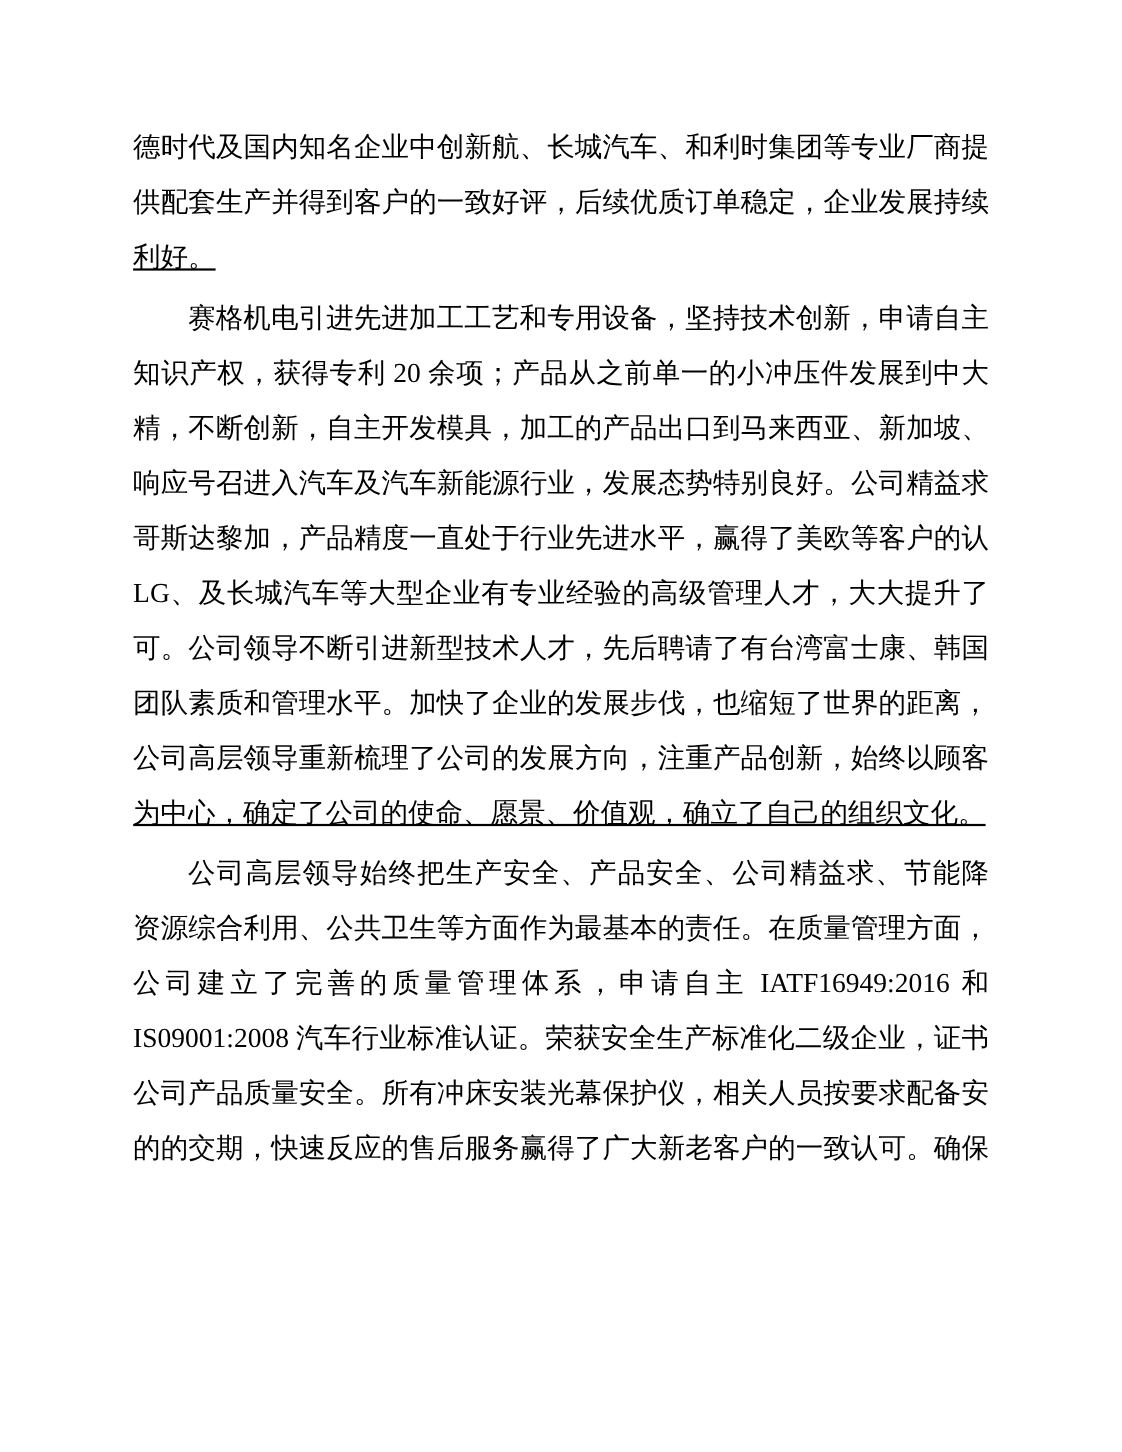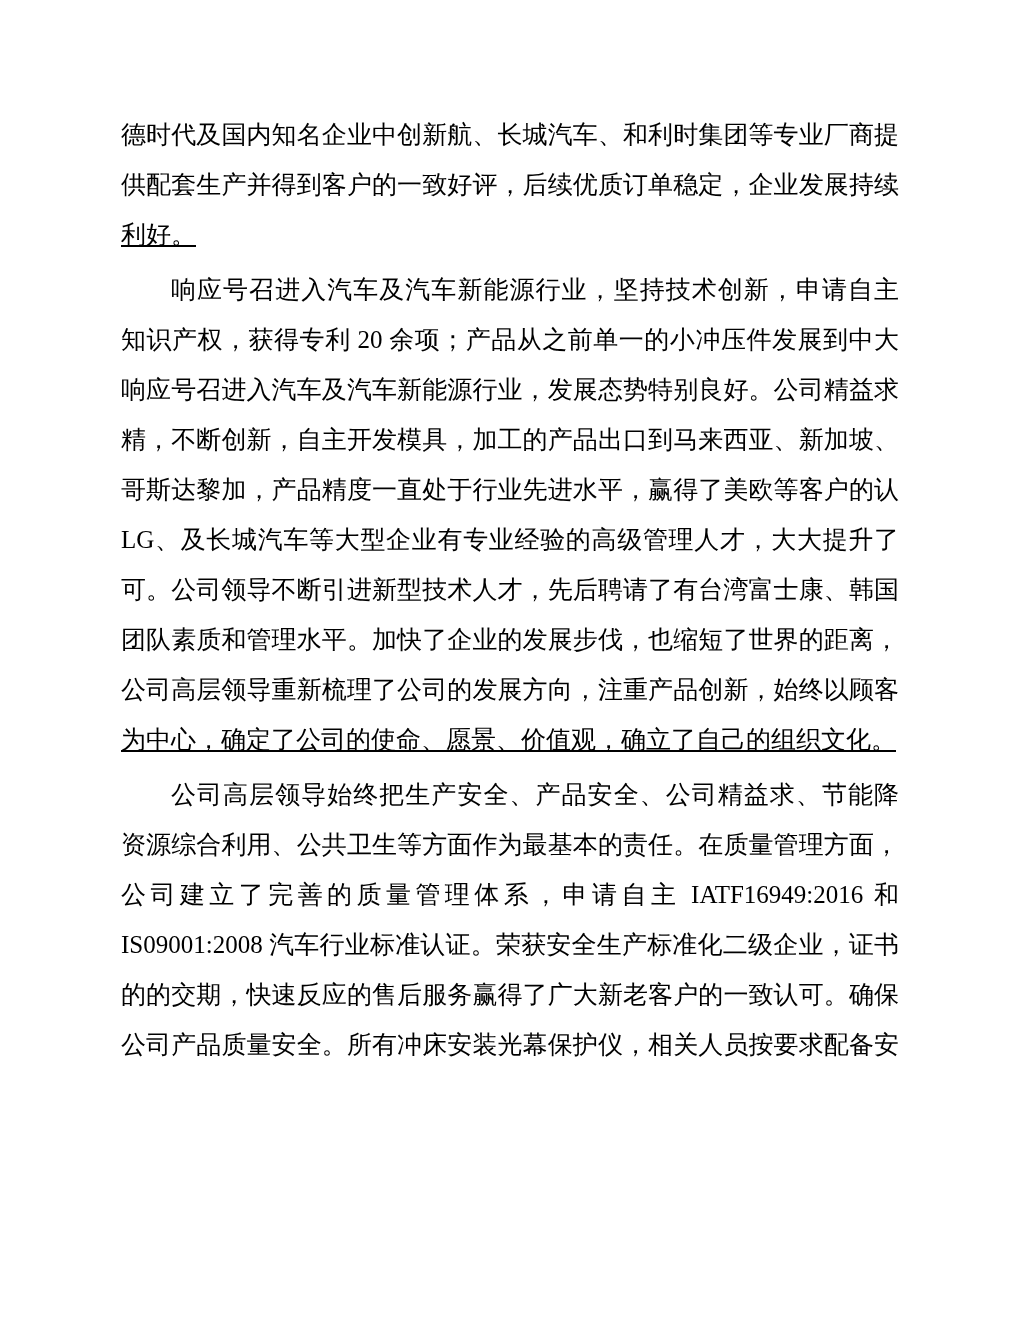--- a/index.html
+++ b/index.html
@@ -62,36 +62,36 @@
 <body>
 
 <div class="page">
   <div class="text-block">
       <div class="paragraph">
         <div class="line">德时代及国内知名企业中创新航、长城汽车、和利时集团等专业厂商提</div>
         <div class="line">供配套生产并得到客户的一致好评，后续优质订单稳定，企业发展持续</div>
         <div class="line para-end">利好。</div>
       </div>
       <div class="paragraph">
-        <div class="line first-indent">响应号召进入汽车及汽车新能源行业，坚持技术创新，申请自主</div>
+        <div class="line first-indent">赛格机电引进先进加工工艺和专用设备，坚持技术创新，申请自主</div>
         <div class="line">知识产权，获得专利 20 余项；产品从之前单一的小冲压件发展到中大</div>
+        <div class="line">精，不断创新，自主开发模具，加工的产品出口到马来西亚、新加坡、</div>
         <div class="line">响应号召进入汽车及汽车新能源行业，发展态势特别良好。公司精益求</div>
-        <div class="line">精，不断创新，自主开发模具，加工的产品出口到马来西亚、新加坡、</div>
         <div class="line">哥斯达黎加，产品精度一直处于行业先进水平，赢得了美欧等客户的认</div>
         <div class="line">LG、及长城汽车等大型企业有专业经验的高级管理人才，大大提升了</div>
         <div class="line">可。公司领导不断引进新型技术人才，先后聘请了有台湾富士康、韩国</div>
         <div class="line">团队素质和管理水平。加快了企业的发展步伐，也缩短了世界的距离，</div>
         <div class="line">公司高层领导重新梳理了公司的发展方向，注重产品创新，始终以顾客</div>
         <div class="line para-end">为中心，确定了公司的使命、愿景、价值观，确立了自己的组织文化。</div>
       </div>
       <div class="paragraph">
         <div class="line first-indent">公司高层领导始终把生产安全、产品安全、公司精益求、节能降耗、</div>
         <div class="line">资源综合利用、公共卫生等方面作为最基本的责任。在质量管理方面，</div>
         <div class="line">公司建立了完善的质量管理体系，申请自主 IATF16949:2016 和</div>
         <div class="line">IS09001:2008 汽车行业标准认证。荣获安全生产标准化二级企业，证书</div>
+        <div class="line">公司产品质量安全。所有冲床安装光幕保护仪，相关人员按要求配备安</div>
         <div class="line">的的交期，快速反应的售后服务赢得了广大新老客户的一致认可。确保</div>
-        <div class="line">公司产品质量安全。所有冲床安装光幕保护仪，相关人员按要求配备安</div>
       </div>
     </div>
   <div class="footer">
     <span class="page-number">3</span>
   </div>
 </div>
 
 </body></html>

